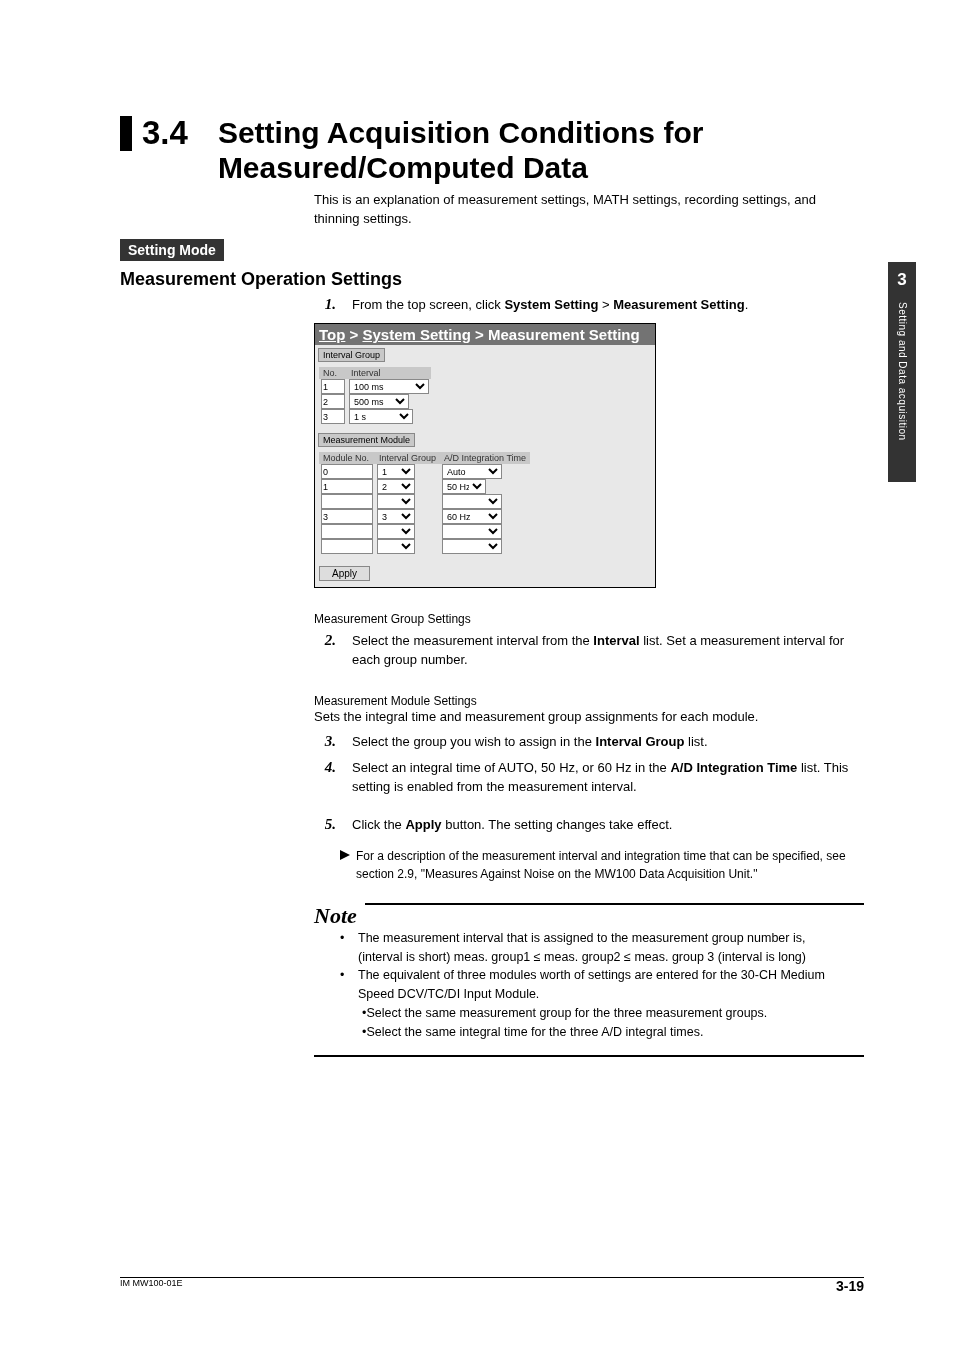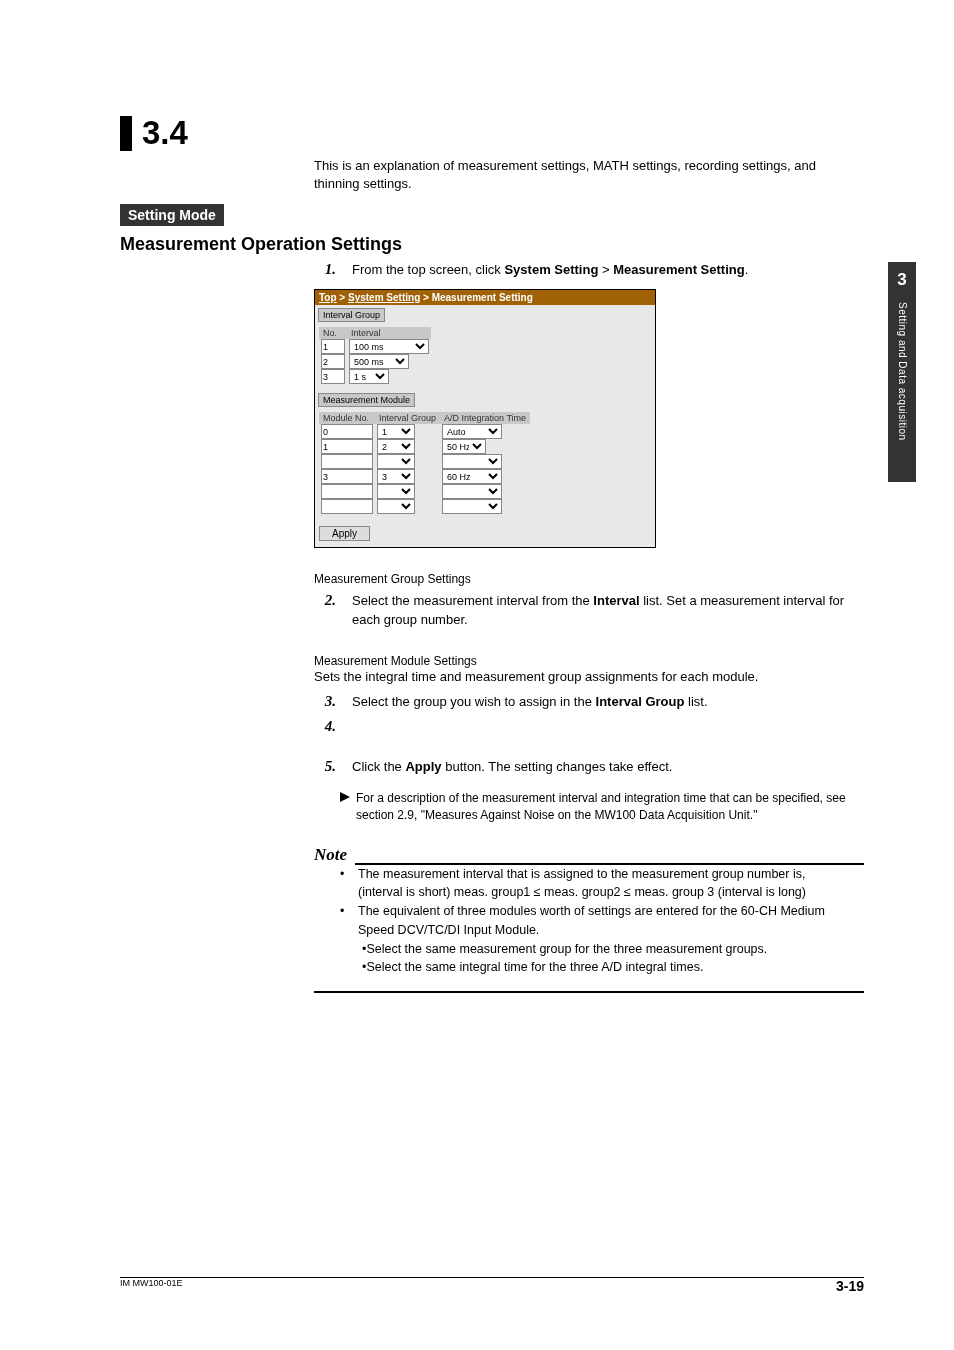--- a/index.html
+++ b/index.html
@@ -127,25 +127,25 @@
   }
   .tri-note .tri {
     flex-shrink: 0;
     margin-right: 6px;
     margin-top: 2px;
   }
   .note-head {
     font-style: italic;
     font-weight: bold;
     font-family: "Times New Roman", serif;
-    font-size: 17px;
+    font-size: 22px;
     margin-left: 194px;
     margin-top: 20px;
     display: flex;
-    align-items: flex-end;
+    align-items: flex-start;
   }
   .note-head .line {
     flex: 1;
     height: 2px;
     background: #000;
     margin-left: 8px;
   }
   .note-list {
     font-size: 12.5px;
     margin-left: 220px;
@@ -173,25 +173,25 @@
   
   .shot {
     margin-left: 194px;
     margin-top: 8px;
     width: 340px;
     border: 1px solid #000;
     font-size: 9px;
     background: #e8e8e8;
   }
   .shot .titlebar {
-    background: #a16207;
+    background: #737373;
     color: #fff;
     font-weight: bold;
     padding: 2px 4px;
-    font-size: 10px;
+    font-size: 15px;
   }
   .shot .u { text-decoration: underline; }
   .shot .panel-h {
     background: #c8c8c8;
     border: 1px solid #888;
     padding: 1px 4px;
     margin: 3px;
     display: inline-block;
     font-size: 9px;
   }
@@ -252,20 +252,21 @@
 
 <div class="side-tab">
   <span class="num">3</span>
   <span class="txt">Setting and Data acquisition</span>
 </div>
 
 <div class="page">
 
   <div class="heading-row">
     <div class="heading-num-box">3.4</div>
+    <div class="heading-title">Setting Acquisition Conditions for Measured/Computed Data</div>
   </div>
 
   <div class="intro">This is an explanation of measurement settings, MATH settings, recording settings, and thinning settings.</div>
 
   <div class="mode-badge">Setting Mode</div>
 
   <div class="h2">Measurement Operation Settings</div>
 
   <div class="step-list">
     <div class="step">
@@ -291,21 +292,21 @@
       <tr>
         <td><input class="txt" value="1" style=""></td>
         <td><select style="width:80px"><option>100 ms</option></select></td>
       </tr>
       <tr>
         <td><input class="txt" value="2" style=""></td>
         <td><select style="width:60px"><option>500 ms</option></select></td>
       </tr>
       <tr>
         <td><input class="txt" value="3" style=""></td>
-        <td><select style="width:40px"><option>1 s</option></select></td>
+        <td><select style="width:64px"><option>1 s</option></select></td>
       </tr>
     </tbody>
       </table>
 
     <div><span class="panel-h">Measurement Module</span></div>
     <table>
       <tbody>
           <tr>
         <th>Module No.</th>
         <th>Interval Group</th>
@@ -360,20 +361,23 @@
   <div class="body-text">Sets the integral time and measurement group assignments for each module.</div>
   <div class="step-list">
     <div class="step">
       <span class="n">3.</span>
       <span class="t">
         <span>Select the group you wish to assign in the </span><b>Interval Group</b><span> list.</span>
       </span>
     </div>
     <div class="step">
       <span class="n">4.</span>
+      <span class="t">
+        <span>Select an integral time of AUTO, 50 Hz, or 60 Hz in the </span><b>A/D Integration Time</b><span> list. This setting is enabled from the measurement interval.</span>
+      </span>
     </div>
     <div class="step" style="margin-top:18px">
       <span class="n">5.</span>
       <span class="t">
         <span>Click the </span><b>Apply</b><span> button. The setting changes take effect.</span>
       </span>
     </div>
   </div>
 
   <div class="tri-note">
@@ -390,21 +394,21 @@
   <div class="note-list">
     <div class="bullet">
       <span class="dot">•</span>
       <span>
         <span>The measurement interval that is assigned to the measurement group number is,</span><br>
         <span>(interval is short) meas. group1 </span><span>≤</span><span> meas. group2 </span><span>≤</span><span> meas. group 3 (interval is long)</span>
       </span>
     </div>
     <div class="bullet">
       <span class="dot">•</span>
-      <span>The equivalent of three modules worth of settings are entered for the 60-CH Medium Speed DCV/TC/DI Input Module.</span>
+      <span>The equivalent of three modules worth of settings are entered for the 30-CH Medium Speed DCV/TC/DI Input Module.</span>
     </div>
     <div class="sub-bullet">
       <span class="dot">•</span>
       <span>Select the same measurement group for the three measurement groups.</span>
     </div>
     <div class="sub-bullet">
       <span class="dot">•</span>
       <span>Select the same integral time for the three A/D integral times.</span>
     </div>
   </div>

